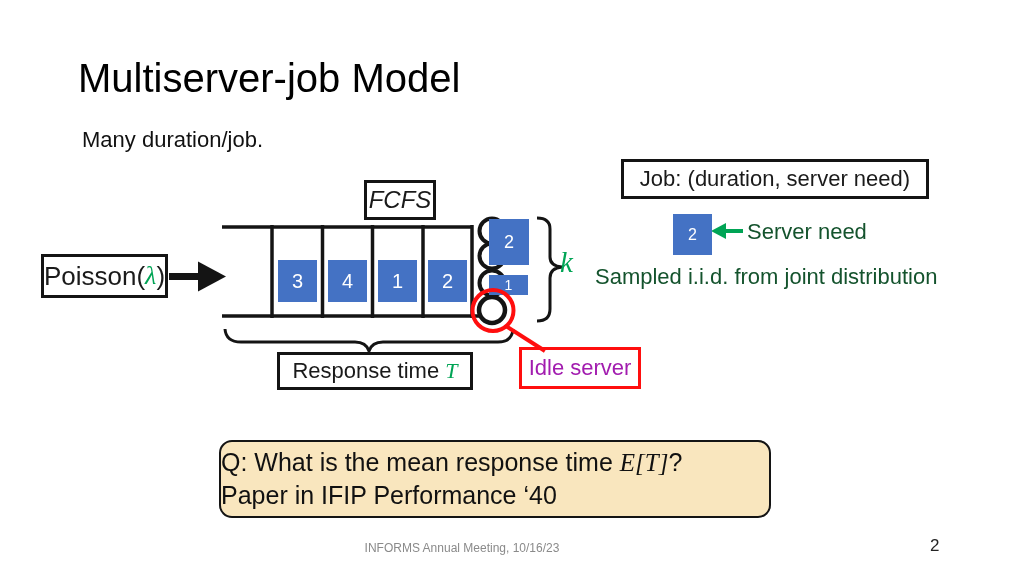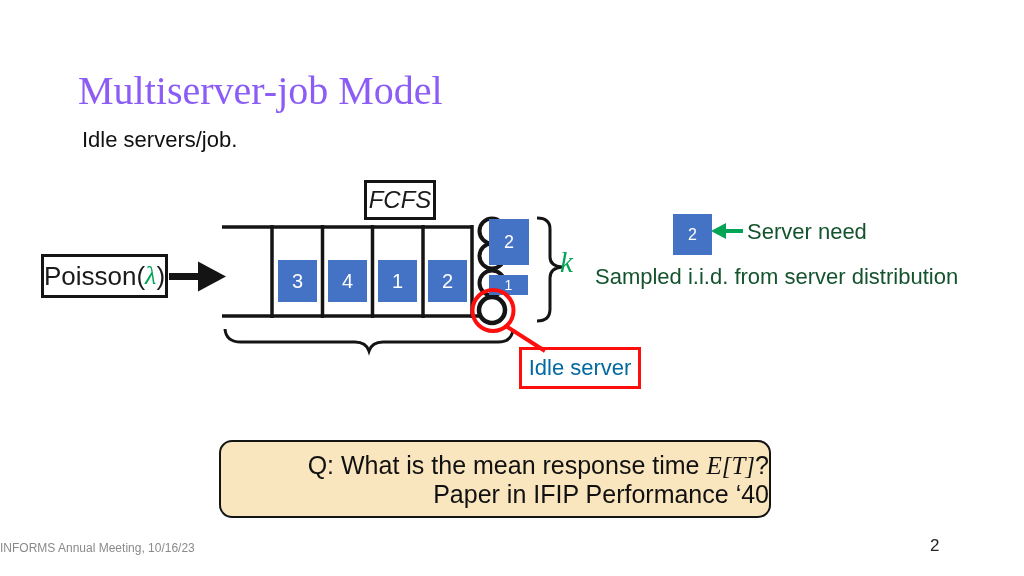--- a/index.html
+++ b/index.html
@@ -3,46 +3,46 @@
 <meta charset="utf-8">
 <style>
   html,body { margin:0; padding:0; background:#ffffff; }
   .slide {
     position:relative; width:1024px; height:576px; background:#ffffff;
     font-family:"Liberation Sans", sans-serif; color:#1a1a1a; overflow:hidden;
   }
   .abs { position:absolute; }
   .math { font-family:"Liberation Serif", serif; font-style:italic; }
   .green { color:#00A455; }
-  .slide-title { left:78px; top:67px; font-size:40px; color:#8b5cf6; white-space:nowrap;font-family:Liberation Serif, serif; }
+  .slide-title { left:78px; top:56px; font-size:40px; color:#000000; white-space:nowrap; }
   .intro { left:82px; top:124px; font-size:22px; line-height:31px; color:#111; }
   .box { position:absolute; background:#ffffff; border:3px solid #141414;
          display:flex; align-items:center; justify-content:center; white-space:nowrap; }
   .fcfs-box { left:364px; top:180px; width:66px; height:34px; font-size:24px;font-style:italic; }
   .poisson-box { left:41px; top:254px; width:121px; height:38px; font-size:26px; }
   .job-box { left:621px; top:159px; width:302px; height:34px; font-size:22px; }
   .response-box { left:277px; top:352px; width:190px; height:32px; font-size:22px; }
   .idle-box { left:519px; top:347px; width:116px; height:36px; font-size:22px;
-              border:3.5px solid #FF0E0E; color:#0369a1; }
+              border:3.5px solid #FF0E0E; color:#a21caf; }
   .qjob { position:absolute; top:260px; width:39px; height:42px; background:#4472C4;
           color:#fff; display:flex; align-items:center; justify-content:center; font-size:20px; }
   .sjob { position:absolute; background:#4472C4; color:#fff;
           display:flex; align-items:center; justify-content:center; }
   .sjob-top { left:489px; top:219px; width:40px; height:46px; font-size:18px; }
   .sjob-bottom { left:489px; top:275px; width:39px; height:20px; font-size:14px; }
   .need-square { left:673px; top:214px; width:39px; height:41px; position:absolute;
                  background:#4472C4; color:#fff; display:flex; align-items:center;
                  justify-content:center; font-size:16px; }
   .k-label { left:560px; top:246px; font-size:29px; }
   .label-22 { font-size:22px; color:#14532d; white-space:nowrap; }
   .q-box { left:219px; top:440px; width:548px; height:74px; background:#F9E6BE;
            border:2.5px solid #141414; border-radius:13px; display:flex;
-           flex-direction:column; align-items:flex-end; justify-content:center;
-           font-size:25px; line-height:28px; color:#111; text-align:center; }
-  .footer { left:0; top:541px; width:924px; text-align:left; font-size:12px; color:#8a8a8a; }
+           flex-direction:column; align-items:flex-start; justify-content:center;
+           font-size:25px; line-height:33px; color:#111; text-align:center; }
+  .footer { left:0; top:541px; width:924px; text-align:center; font-size:12px; color:#8a8a8a; }
   .pagenum { left:930px; top:536px; font-size:17px; color:#242424; }
   svg.layer { position:absolute; left:0; top:0; pointer-events:none; }
 </style>
 </head>
 <body>
 
 <div class="slide">
 
   <svg class="layer" width="1024" height="576" viewBox="0 0 1024 576">
 
@@ -74,48 +74,52 @@
 
     <g>
       <line x1="722" y1="231" x2="743" y2="231" stroke="#00A455" stroke-width="4"></line>
       <polygon points="726,223 711,231 726,239" fill="#00A455"></polygon>
     </g>
   </svg>
 
   <div class="abs slide-title">Multiserver-job Model</div>
 
   <div class="abs intro">
-    <div>Idle servers/job.</div>
+    <div>Many duration/job.</div>
   </div>
 
   <div class="box fcfs-box">FCFS</div>
 
   <div class="box poisson-box">
     <span>Poisson(</span>
       <span class="math green">λ</span>
       <span>)</span>
   </div>
 
   <div class="qjob" style="left:278px">3</div>
   <div class="qjob" style="left:328px">4</div>
   <div class="qjob" style="left:378px">1</div>
   <div class="qjob" style="left:428px">2</div>
 
   <div class="sjob sjob-top">2</div>
   <div class="sjob sjob-bottom">1</div>
 
   <div class="abs k-label math green">k</div>
 
+  <div class="box job-box">Job: (duration, server need)</div>
 
   <div class="need-square">2</div>
 
   <div class="abs label-22" style="left:747px; top:219px">Server need</div>
 
-  <div class="abs label-22" style="left:595px; top:264px">Sampled i.i.d. from server distribution</div>
+  <div class="abs label-22" style="left:595px; top:264px">Sampled i.i.d. from joint distribution</div>
 
+  <div class="box response-box">
+    <span>Response time </span>&nbsp;<span class="math green">T</span>
+  </div>
 
   <div class="box idle-box">Idle server</div>
 
   <div class="box q-box">
     <div>
       <span>Q: What is the mean response time </span><span class="math">E[T]</span><span>?</span>
     </div>
     <div>Paper in IFIP Performance ‘40</div>
   </div>
 

